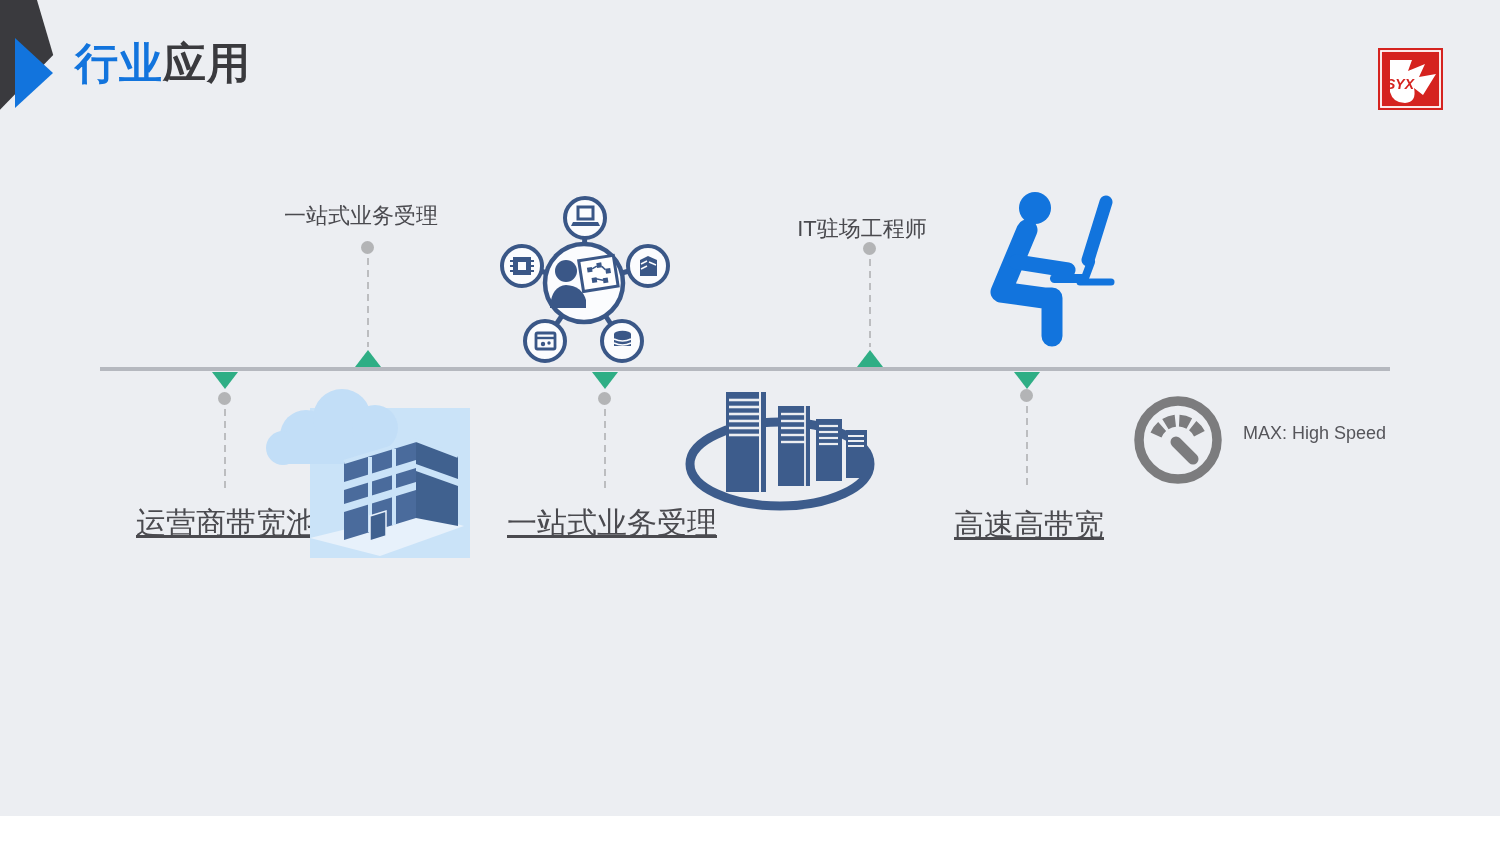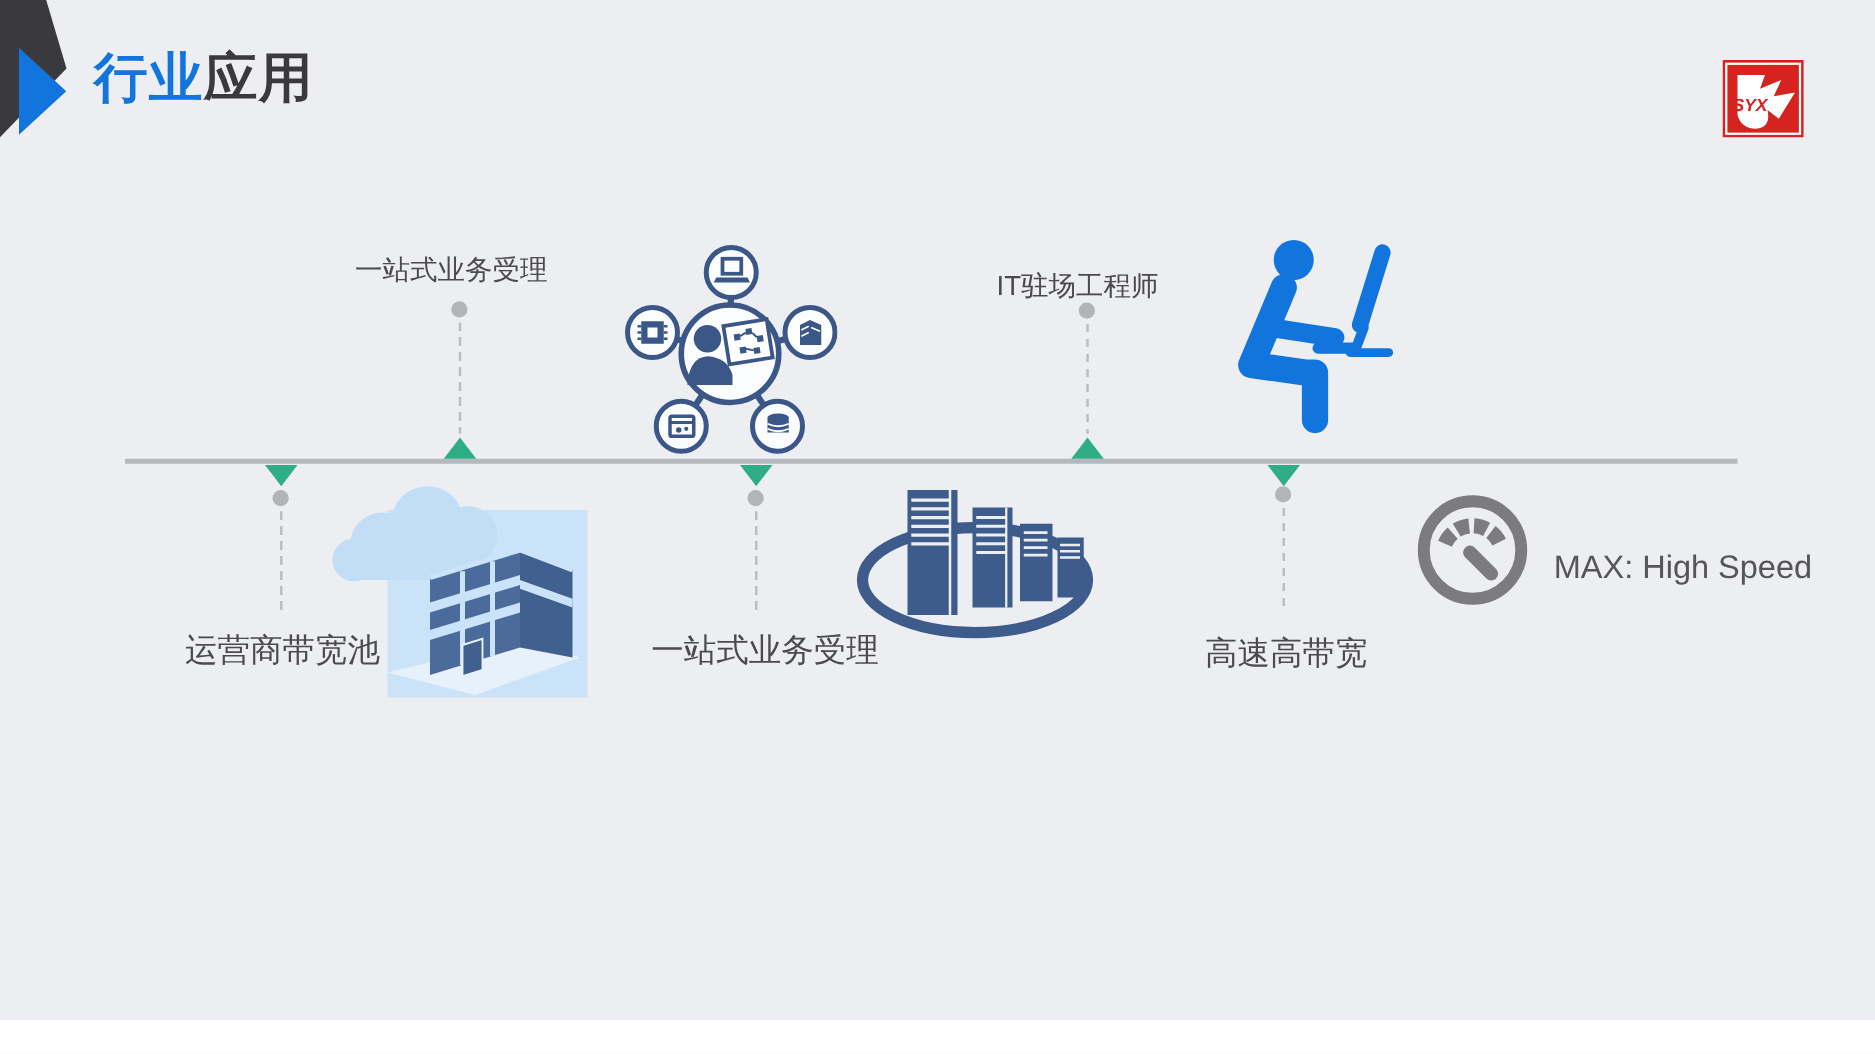--- a/index.html
+++ b/index.html
@@ -27,22 +27,22 @@
   
   .tl-line{position:absolute;left:100px;top:367px;width:1290px;height:4px;background:var(--line-gray);}
   .tri{position:absolute;width:0;height:0;border-left:13px solid transparent;border-right:13px solid transparent;}
   .tri-up{border-bottom:17px solid var(--green);}
   .tri-down{border-top:17px solid var(--green);}
   .dot{position:absolute;width:13px;height:13px;border-radius:50%;background:var(--dot-gray);}
   .dash-v{position:absolute;width:2px;
     background:repeating-linear-gradient(to bottom,var(--dash-gray) 0 7px,transparent 7px 12px);}
   .tl-label{position:absolute;transform:translateX(-50%);white-space:nowrap;color:var(--label-dark);}
   .lbl-above{font-size:22px;}
-  .lbl-below{font-size:26px;}
-  .max-note{position:absolute;left:1243px;top:423px;font-size:26px;color:#55555a;white-space:nowrap;margin-top:15px;}
+  .lbl-below{font-size:30px;text-decoration:underline;}
+  .max-note{position:absolute;left:1243px;top:423px;font-size:18px;color:#55555a;white-space:nowrap;}
   .caption{position:absolute;left:700px;top:680px;transform:translateX(-50%);font-size:34px;
     color:var(--caption-dark);letter-spacing:1px;white-space:nowrap;}
   .icon-abs{position:absolute;}
 </style>
 </head>
 <body>
 
 <div class="slide">
 
   <div class="corner-dark"></div>

